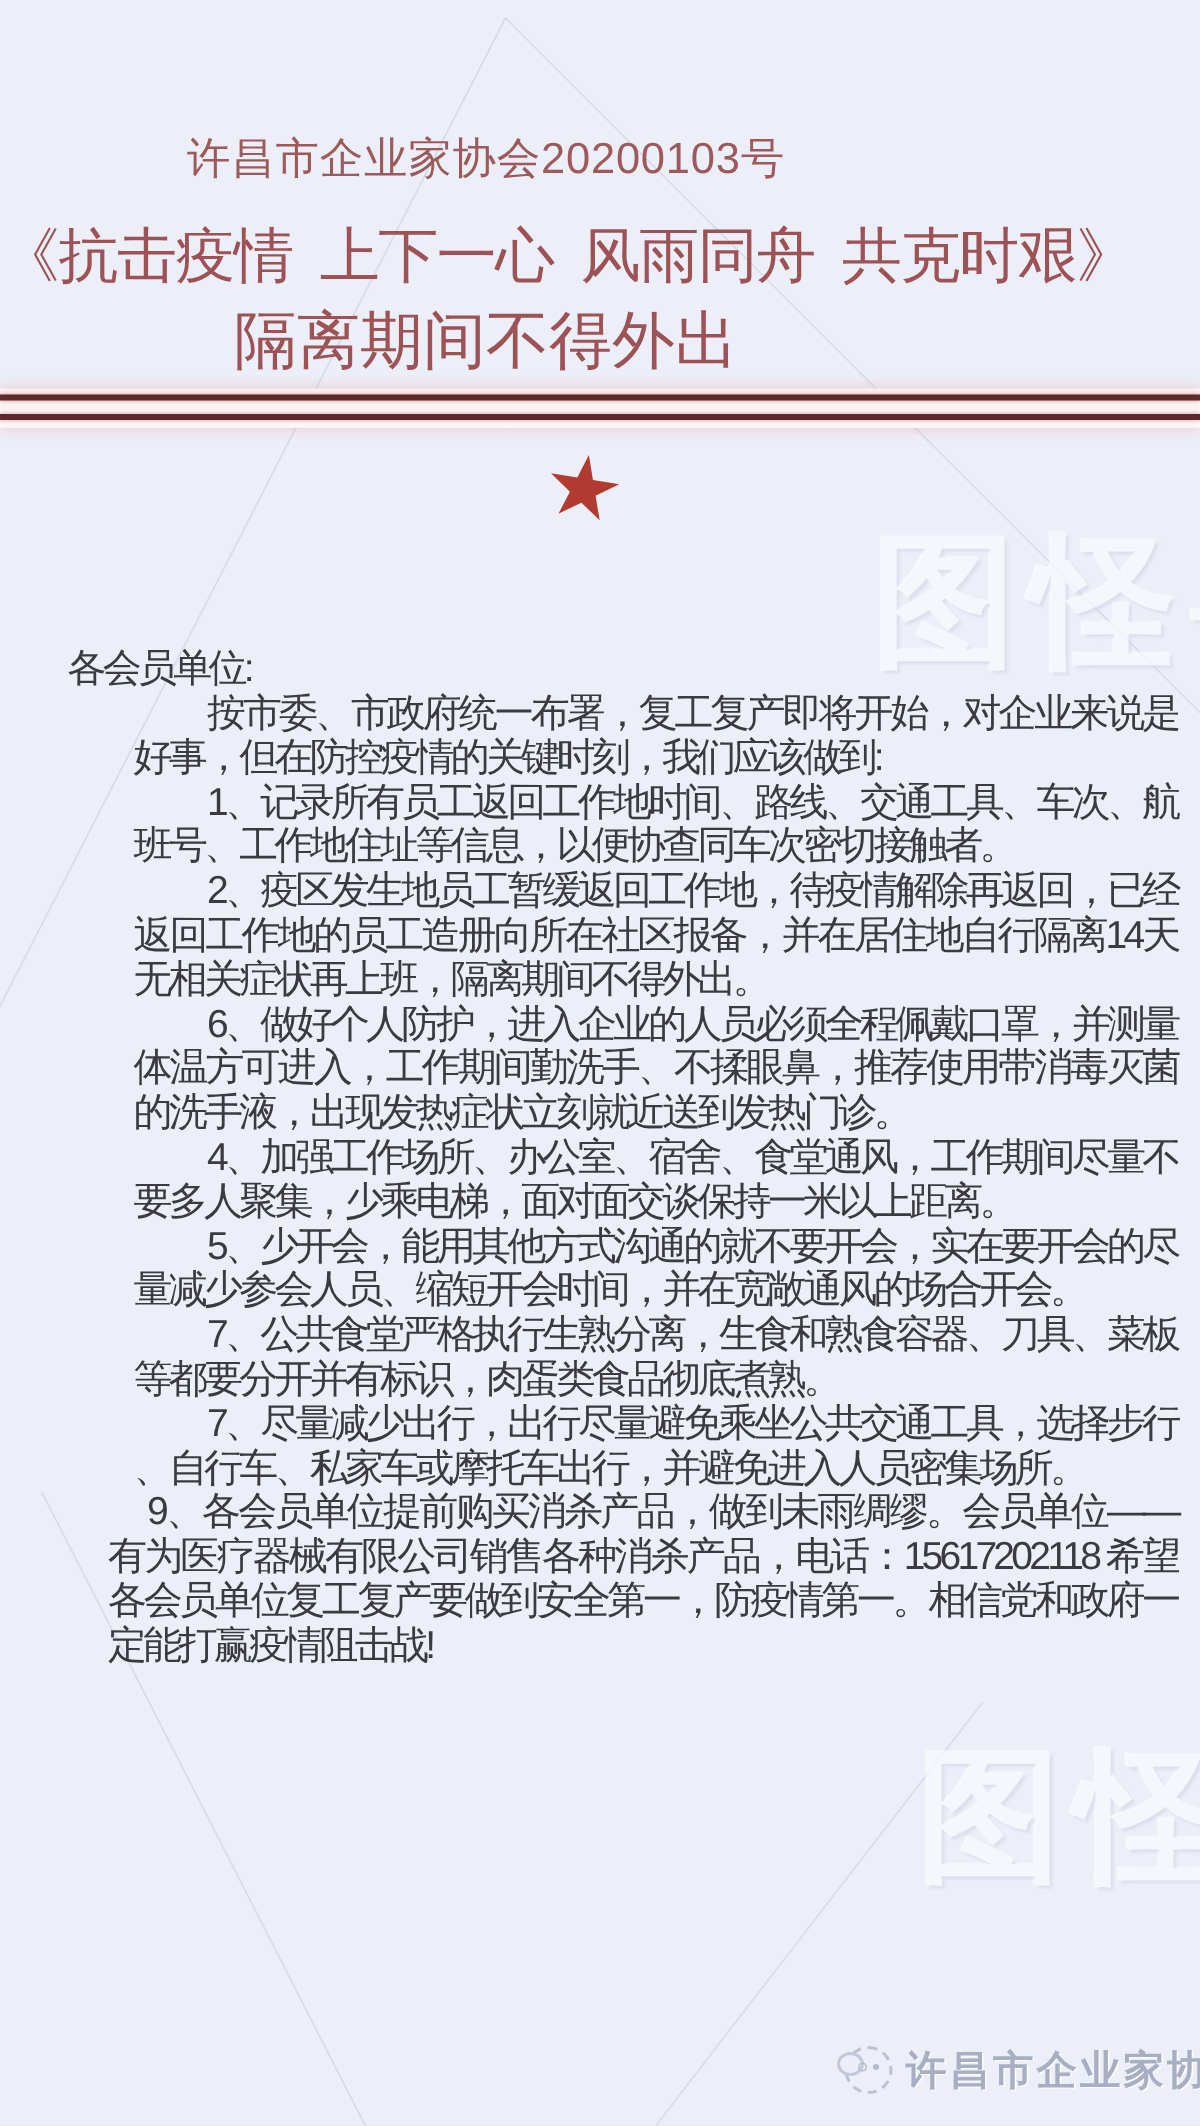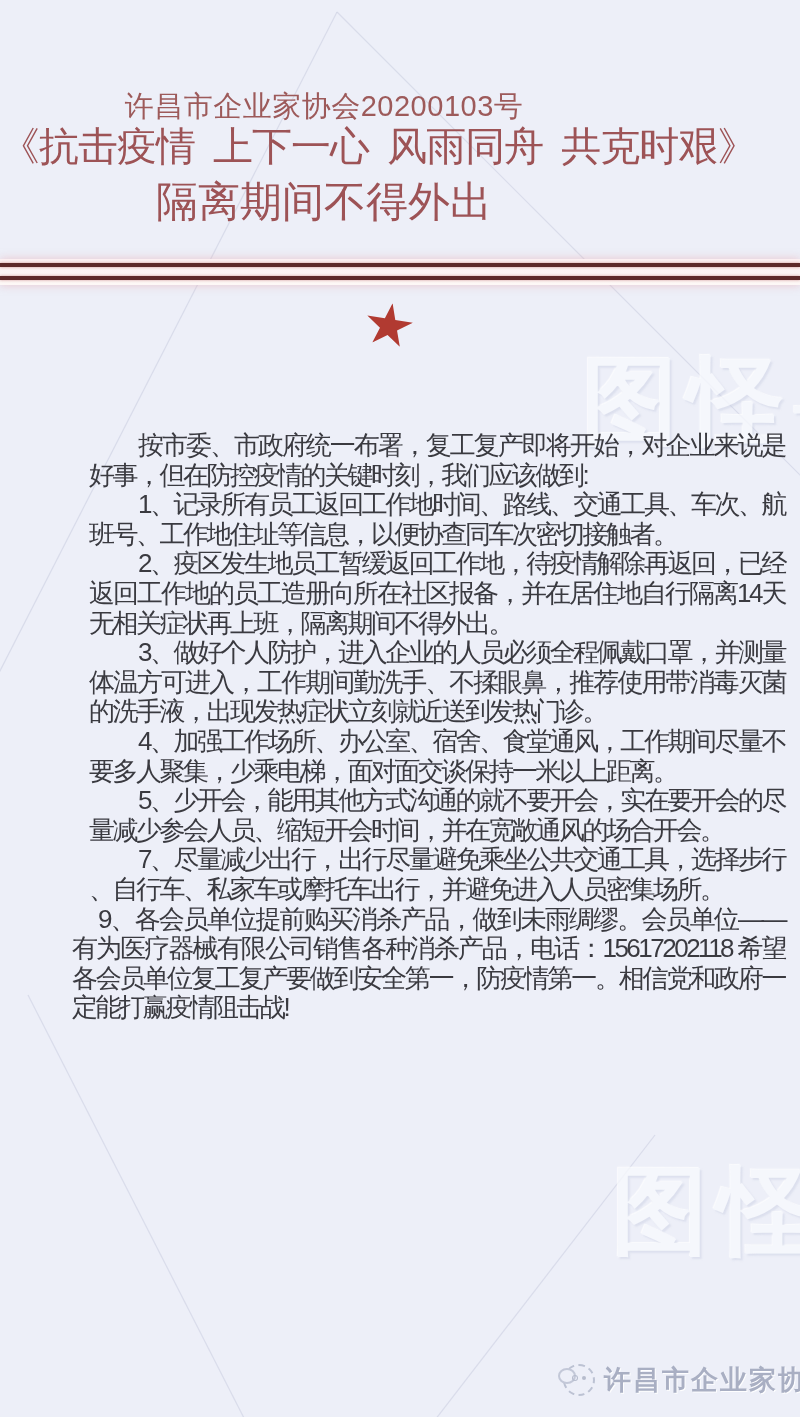--- a/index.html
+++ b/index.html
@@ -24,21 +24,21 @@
   }
   .bg-lines{position:absolute;left:0;top:0;width:800px;height:1417px;pointer-events:none;}
 
   
   .header{position:absolute;left:0;top:0;width:648px;text-align:center;color:var(--title-red);}
   .doc-number{
     margin-top:92px;font-size:29px;line-height:1;font-weight:400;
     color:var(--doc-red);letter-spacing:.5px;
   }
   .main-title{
-    margin-top:2px;font-size:40px;line-height:1.15;font-weight:500;
+    margin-top:27px;font-size:40px;line-height:1.15;font-weight:500;
     letter-spacing:-1px;word-spacing:8px;white-space:nowrap;color:var(--title-red);
   }
   .subtitle{
     margin-top:12px;font-size:42px;line-height:1;font-weight:500;color:var(--title-red);
   }
 
   
   .rules{
     position:absolute;left:0;top:259px;width:800px;height:26px;
     background:linear-gradient(#fceff1,#fdf8f6);
@@ -125,28 +125,30 @@
   </header>
 
   <div class="rules">
     <div class="rule r1"></div>
     <div class="rule r2"></div>
   </div>
 
   <div class="star"></div>
 
   <main class="body">
+    <p class="para">各会员单位:</p>
     <p class="para indent">按市委、市政府统一布署，复工复产即将开始，对企业来说是好事，但在防控疫情的关键时刻，我们应该做到:</p>
     <div>
 
     <p class="para indent">1、记录所有员工返回工作地时间、路线、交通工具、车次、航班号、工作地住址等信息，以便协查同车次密切接触者。</p>
         <p class="para indent">2、疫区发生地员工暂缓返回工作地，待疫情解除再返回，已经返回工作地的员工造册向所在社区报备，并在居住地自行隔离14天无相关症状再上班，隔离期间不得外出。</p>
-        <p class="para indent">3、做好个人防护，进入企业的人员必须全程佩戴口罩，并测量体温方可进入，工作期间勤洗手、不揉眼鼻，推荐使用带消毒灭菌的洗手液，出现发热症状立刻就近送到发热门诊。</p>
+        <p class="para indent">6、做好个人防护，进入企业的人员必须全程佩戴口罩，并测量体温方可进入，工作期间勤洗手、不揉眼鼻，推荐使用带消毒灭菌的洗手液，出现发热症状立刻就近送到发热门诊。</p>
         <p class="para indent">4、加强工作场所、办公室、宿舍、食堂通风，工作期间尽量不要多人聚集，少乘电梯，面对面交谈保持一米以上距离。</p>
         <p class="para indent">5、少开会，能用其他方式沟通的就不要开会，实在要开会的尽量减少参会人员、缩短开会时间，并在宽敞通风的场合开会。</p>
+        <p class="para indent">7、公共食堂严格执行生熟分离，生食和熟食容器、刀具、菜板等都要分开并有标识，肉蛋类食品彻底煮熟。</p>
         <p class="para indent">7、尽量减少出行，出行尽量避免乘坐公共交通工具，选择步行、自行车、私家车或摩托车出行，并避免进入人员密集场所。</p>
         <p class="para indent-sm">9、各会员单位提前购买消杀产品，做到未雨绸缪。会员单位——有为医疗器械有限公司销售各种消杀产品，电话：15617202118 希望各会员单位复工复产要做到安全第一，防疫情第一。相信党和政府一定能打赢疫情阻击战!</p>
       </div>
   </main>
 
   <footer class="footer">
     <span class="logo-mark"></span>
     <span class="org-name">许昌市企业家协会</span>
   </footer>
 

